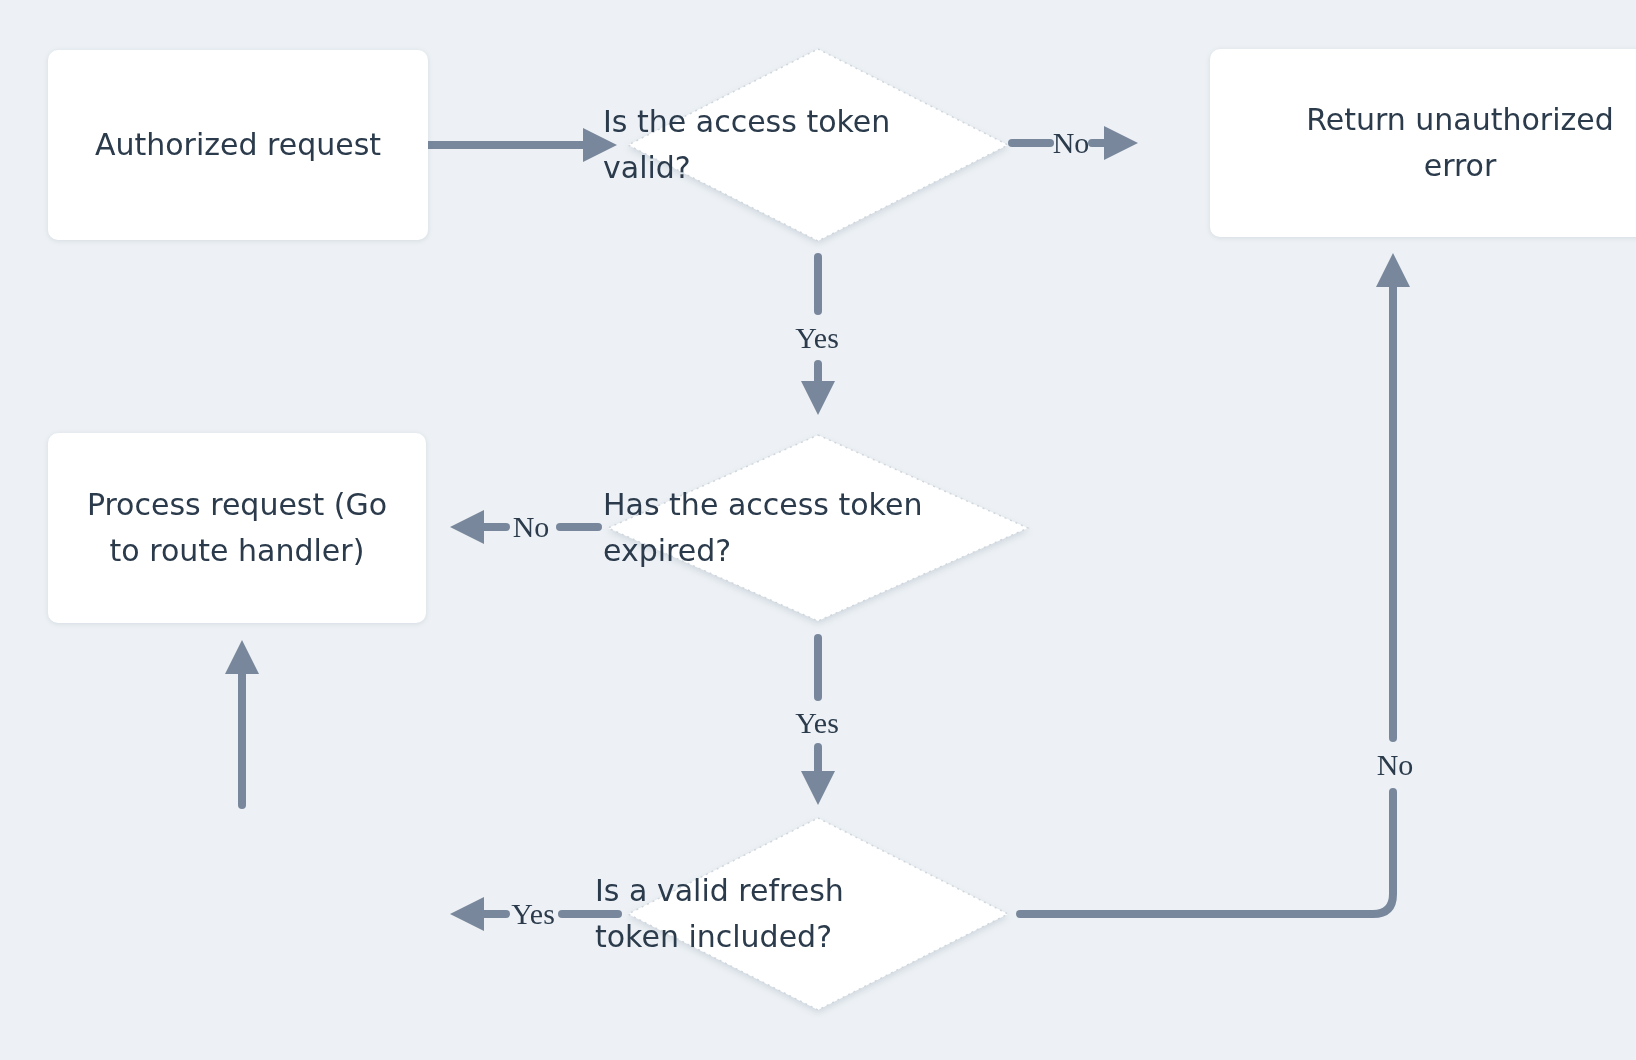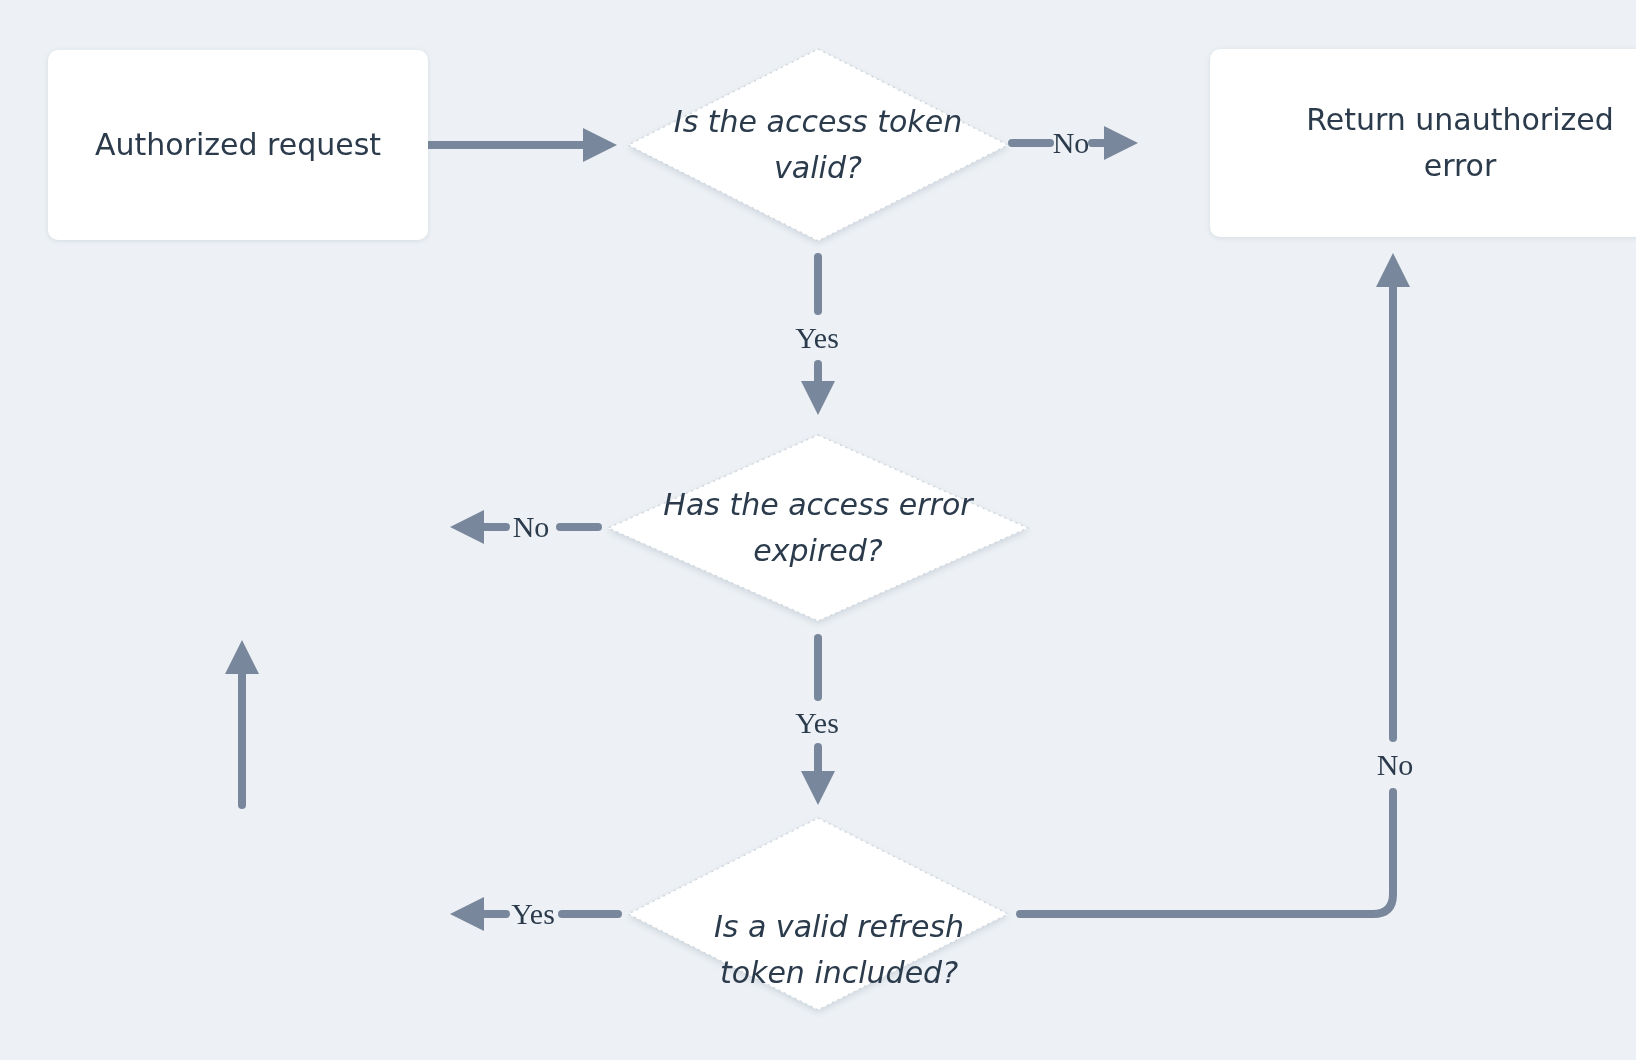--- a/index.html
+++ b/index.html
@@ -23,22 +23,20 @@
   .node-label, .diamond-label, .edge-label{
     font-size:30px;
     line-height:46px;
     white-space:pre-line;
     color:#2b3b4c;
   }
   .diamond-label{
     position:absolute;
     transform:translate(-50%,-50%);
     width:430px;
-    text-align:center;
-    font-style:italic;
   }
   .edge-label{
     position:absolute;
     transform:translate(-50%,-50%);
     text-align:center;
     font-family:Liberation Serif, serif;
   }
 </style>
 </head>
 <body>
@@ -91,29 +89,33 @@
 
   <div class="node" style="left:48px;top:50px;width:380px;height:190px;">
     <span class="node-label">Authorized request</span>
   </div>
 
   <div class="node" style="left:1210px;top:49px;width:500px;height:188px;">
     <span class="node-label">Return unauthorized
 error</span>
   </div>
 
+  <div class="node" style="left:48px;top:433px;width:378px;height:190px;">
+    <span class="node-label">Process request (Go
+to route handler)</span>
+  </div>
 
 
   <div class="diamond-label" style="left:818px;top:145px;">Is the access token
 valid?</div>
 
-  <div class="diamond-label" style="left:818px;top:528px;">Has the access error
+  <div class="diamond-label" style="left:818px;top:528px;">Has the access token
 expired?</div>
 
-  <div class="diamond-label" style="left:839px;top:914px;margin-top:36px;">Is a valid refresh
+  <div class="diamond-label" style="left:810px;top:914px;">Is a valid refresh
 token included?</div>
 
   <div class="edge-label" style="left:1071px;top:143px;">No</div>
 
   <div class="edge-label" style="left:817px;top:338px;">Yes</div>
 
   <div class="edge-label" style="left:531px;top:527px;">No</div>
 
   <div class="edge-label" style="left:817px;top:723px;">Yes</div>
 

